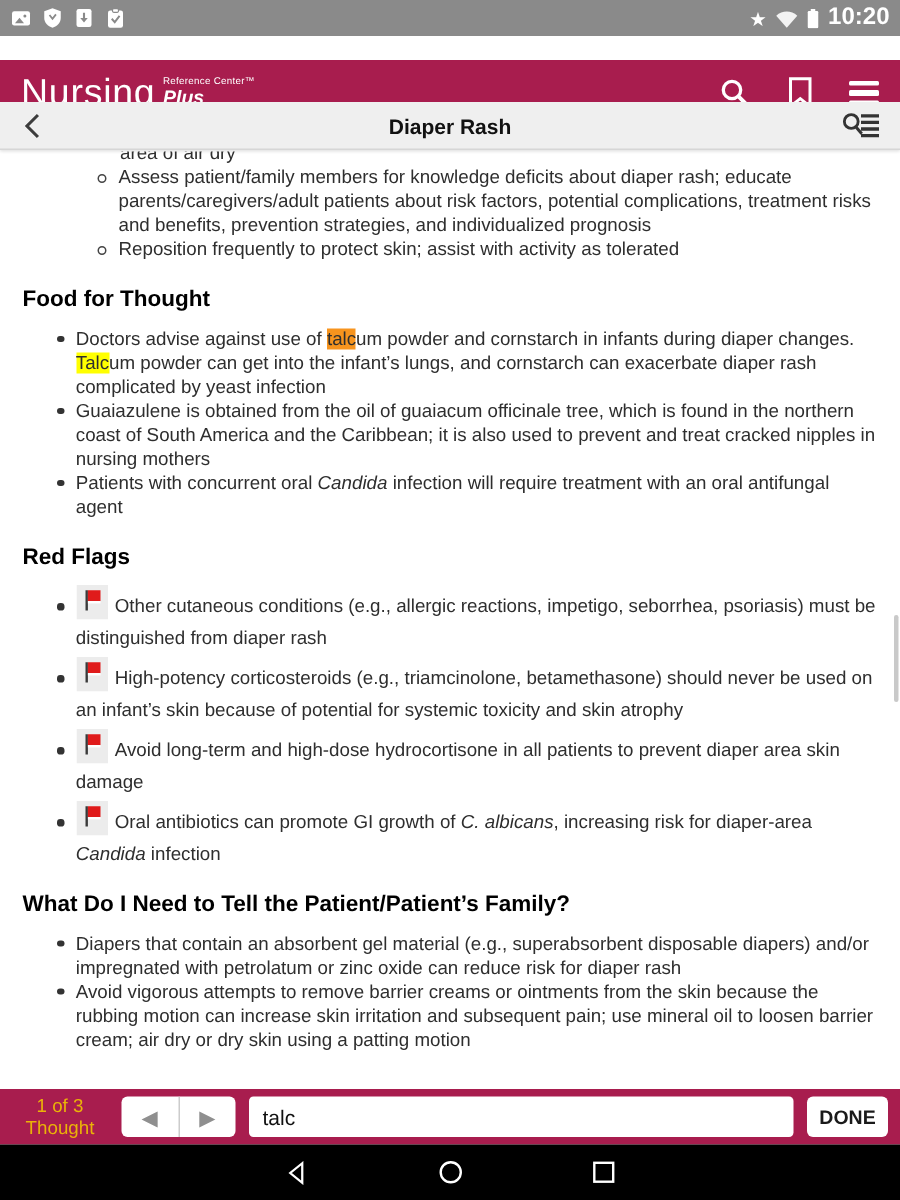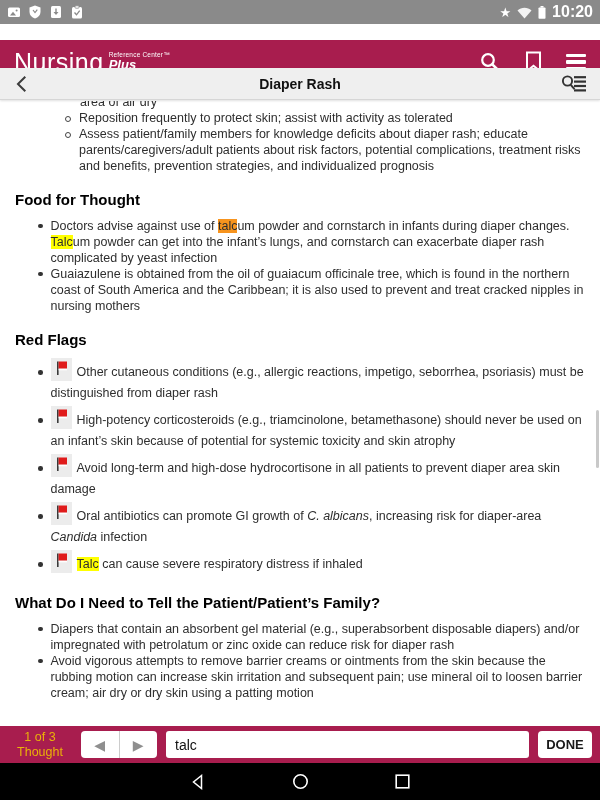--- a/index.html
+++ b/index.html
@@ -151,35 +151,39 @@
     <line x1="13" y1="16.4" x2="25" y2="16.4" stroke="#333" stroke-width="2.2"></line>
     <circle cx="6.5" cy="7" r="4.6" stroke="#333" stroke-width="1.9" fill="#efefef"></circle>
     <line x1="9.8" y1="10.8" x2="13.5" y2="15.2" stroke="#333" stroke-width="2"></line>
   </svg>
 </div>
 
 <div class="content" id="doc-content">
     <div class="clipped-line">area of air dry</div>
     <div class="sb-item">
       <span class="mk hollow"></span>
-      <span><span>Reposition frequently to protect skin; assist with activity as tolerated</span></span>
+      <span><span>Assess patient/family members for knowledge deficits about diaper rash; educate parents/caregivers/adult patients about risk factors, potential complications, treatment risks and benefits, prevention strategies, and individualized prognosis</span></span>
     </div>
     <div class="sb-item">
       <span class="mk hollow"></span>
-      <span><span>Assess patient/family members for knowledge deficits about diaper rash; educate parents/caregivers/adult patients about risk factors, potential complications, treatment risks and benefits, prevention strategies, and individualized prognosis</span></span>
+      <span><span>Reposition frequently to protect skin; assist with activity as tolerated</span></span>
     </div>
     <div class="heading">Food for Thought</div>
     <div class="b-item">
       <span class="mk solid"></span>
       <span><span>Doctors advise against use of </span><span class="hl-cur">talc</span><span>um powder and cornstarch in infants during diaper changes. </span><span class="hl-mat">Talc</span><span>um powder can get into the infant’s lungs, and cornstarch can exacerbate diaper rash complicated by yeast infection</span></span>
     </div>
     <div class="b-item">
       <span class="mk solid"></span>
       <span><span>Guaiazulene is obtained from the oil of guaiacum officinale tree, which is found in the northern coast of South America and the Caribbean; it is also used to prevent and treat cracked nipples in nursing mothers</span></span>
     </div>
+    <div class="b-item">
+      <span class="mk solid"></span>
+      <span><span>Patients with concurrent oral </span><span class="it">Candida</span><span> infection will require treatment with an oral antifungal agent</span></span>
+    </div>
     <div class="heading">Red Flags</div>
     <div class="b-item flag">
       <span class="mk solid"></span>
       <span><span class="flagbox"><svg width="21" height="23" viewBox="0 0 21 23">
             <rect width="21" height="23" fill="#ececec"></rect>
             <rect x="6" y="3.5" width="1.6" height="13.5" fill="#3a3a3a"></rect>
             <rect x="7.6" y="3.5" width="8.4" height="7.2" fill="#E01B1B"></rect>
             <rect x="7.6" y="10.7" width="8.4" height="1.6" fill="#fff"></rect>
           </svg></span><span>Other cutaneous conditions (e.g., allergic reactions, impetigo, seborrhea, psoriasis) must be distinguished from diaper rash</span></span>
     </div>
@@ -202,29 +206,20 @@
           </svg></span><span>Avoid long-term and high-dose hydrocortisone in all patients to prevent diaper area skin damage</span></span>
     </div>
     <div class="b-item flag">
       <span class="mk solid"></span>
       <span><span class="flagbox"><svg width="21" height="23" viewBox="0 0 21 23">
             <rect width="21" height="23" fill="#ececec"></rect>
             <rect x="6" y="3.5" width="1.6" height="13.5" fill="#3a3a3a"></rect>
             <rect x="7.6" y="3.5" width="8.4" height="7.2" fill="#E01B1B"></rect>
             <rect x="7.6" y="10.7" width="8.4" height="1.6" fill="#fff"></rect>
           </svg></span><span>Oral antibiotics can promote GI growth of </span><span class="it">C. albicans</span><span>, increasing risk for diaper-area </span><span class="it">Candida</span><span> infection</span></span>
-    </div>
-    <div class="b-item flag">
-      <span class="mk solid"></span>
-      <span><span class="flagbox"><svg width="21" height="23" viewBox="0 0 21 23">
-            <rect width="21" height="23" fill="#ececec"></rect>
-            <rect x="6" y="3.5" width="1.6" height="13.5" fill="#3a3a3a"></rect>
-            <rect x="7.6" y="3.5" width="8.4" height="7.2" fill="#E01B1B"></rect>
-            <rect x="7.6" y="10.7" width="8.4" height="1.6" fill="#fff"></rect>
-          </svg></span><span class="hl-mat">Talc</span><span> can cause severe respiratory distress if inhaled</span></span>
     </div>
     <div class="heading">What Do I Need to Tell the Patient/Patient’s Family?</div>
     <div class="b-item">
       <span class="mk solid"></span>
       <span><span>Diapers that contain an absorbent gel material (e.g., superabsorbent disposable diapers) and/or impregnated with petrolatum or zinc oxide can reduce risk for diaper rash</span></span>
     </div>
     <div class="b-item">
       <span class="mk solid"></span>
       <span><span>Avoid vigorous attempts to remove barrier creams or ointments from the skin because the rubbing motion can increase skin irritation and subsequent pain; use mineral oil to loosen barrier cream; air dry or dry skin using a patting motion</span></span>
     </div>

